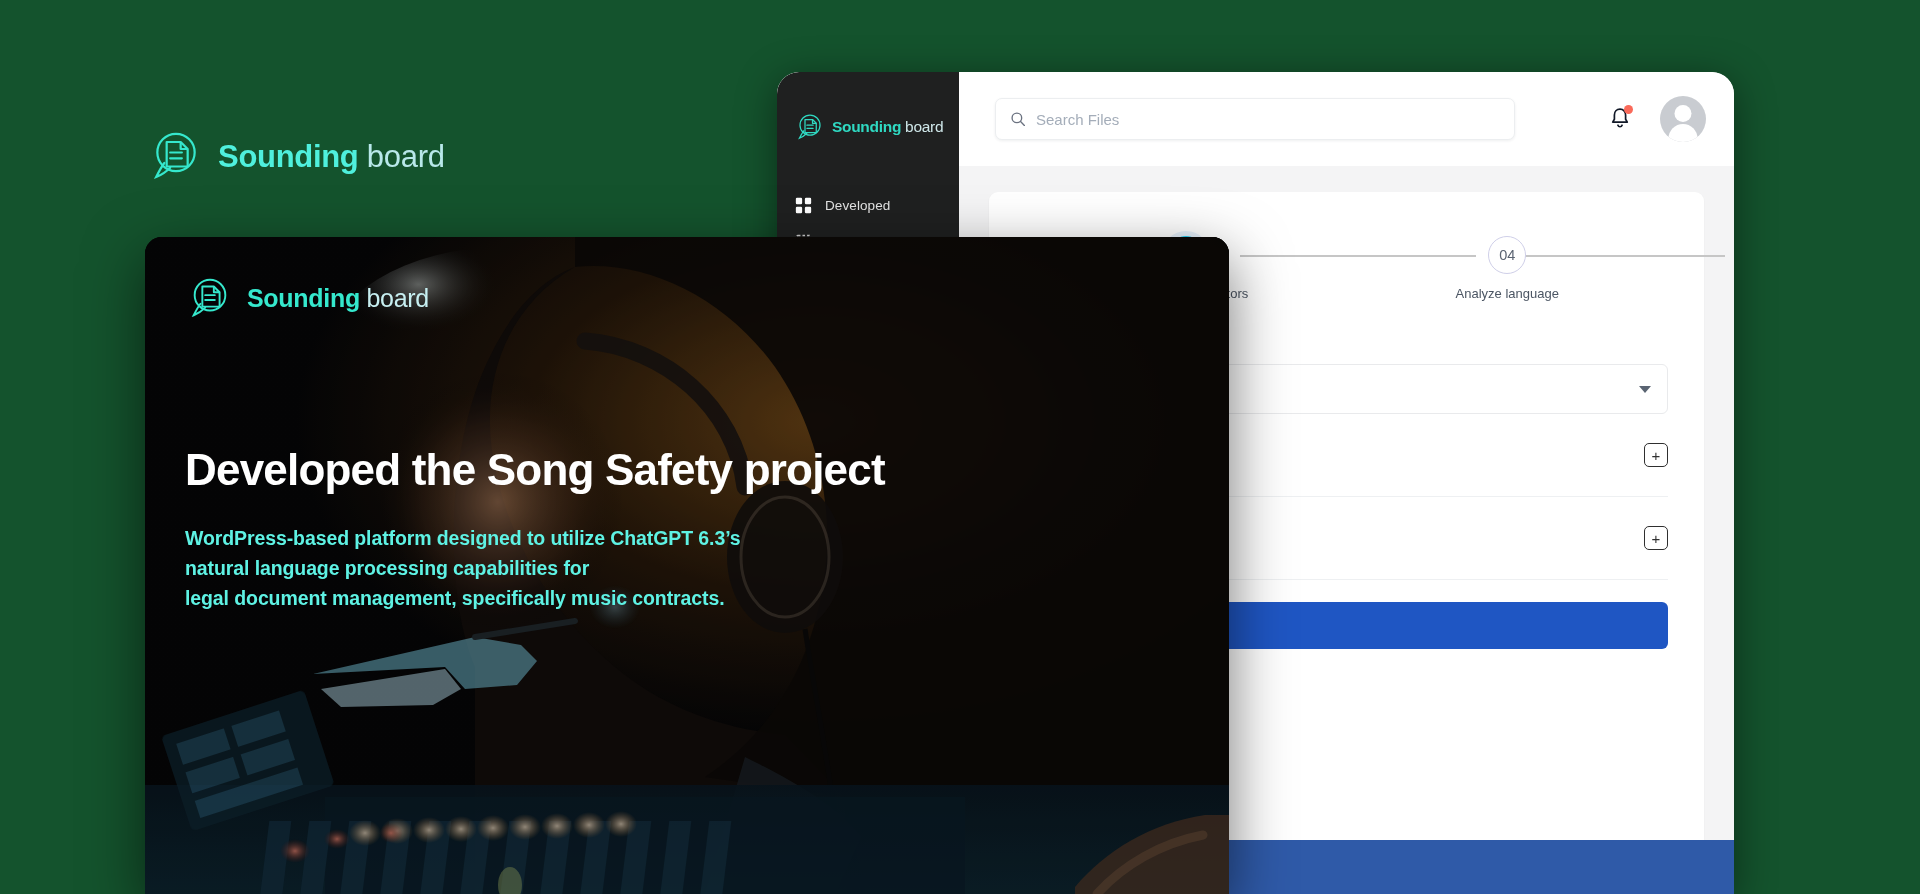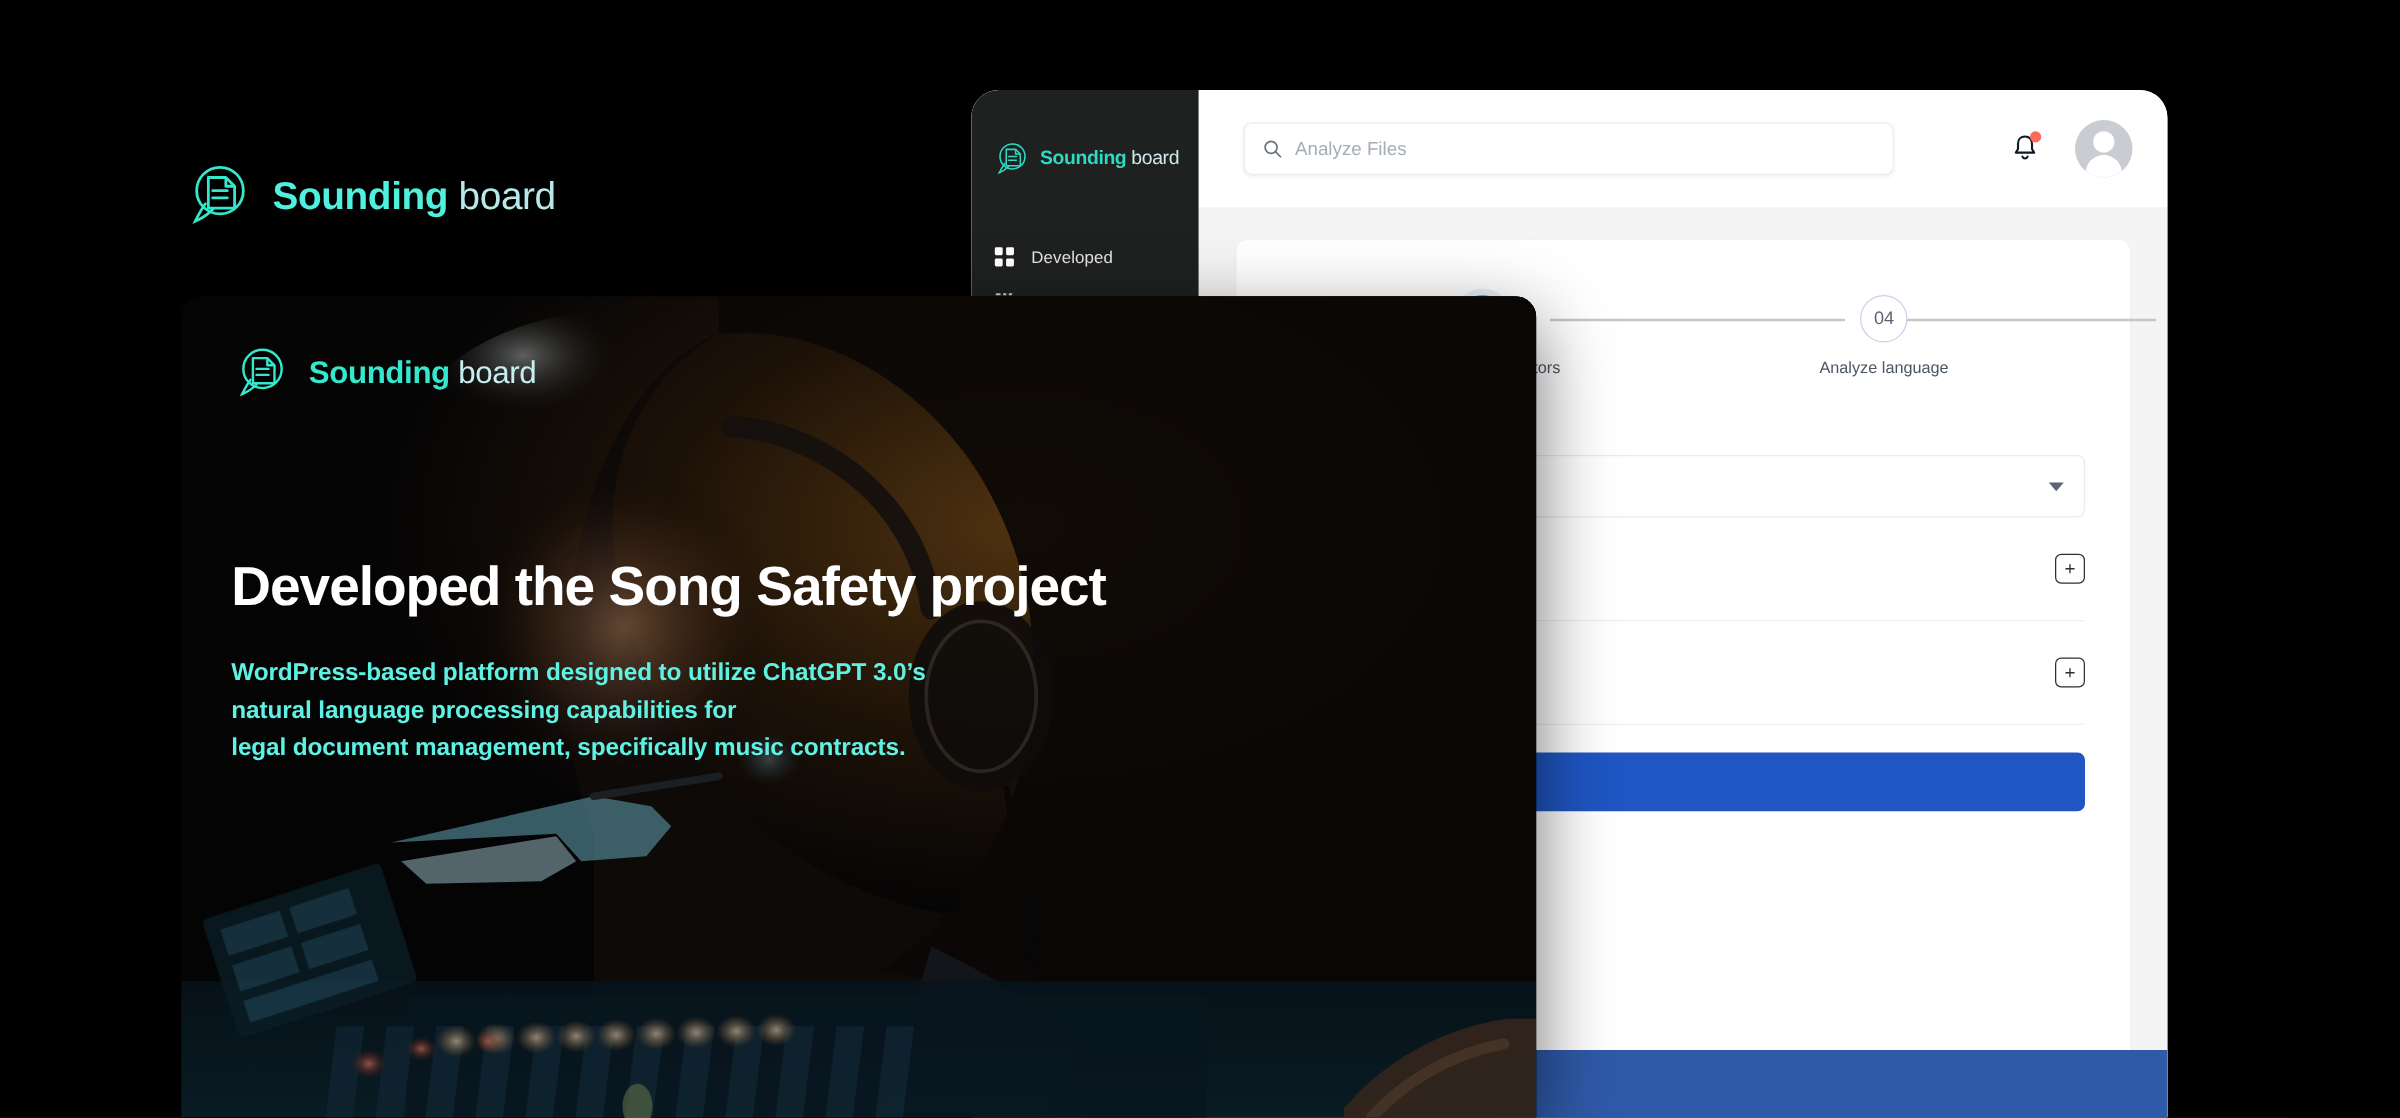--- a/index.html
+++ b/index.html
@@ -9,21 +9,21 @@
     height: 894px;
     overflow: hidden;
     background: #04202f;
     font-family: "Liberation Sans", sans-serif;
   }
 
   #stage {
     position: relative;
     width: 1920px;
     height: 894px;
-    background: #000000;
+    background: #14532d;
   }
 
   
   .brand {
     display: flex;
     align-items: center;
     gap: 14px;
   }
   .brand-mark { flex: 0 0 auto; display: block; }
   .brand-text {
@@ -385,21 +385,21 @@
         </div>
       </div>
     </div>
 
     <div class="dash-topbar">
       <div class="search-box">
         <svg width="16" height="16" viewBox="0 0 20 20">
           <circle cx="8.6" cy="8.6" r="6" fill="none" stroke="#6b7280" stroke-width="1.7"></circle>
           <line x1="13.2" y1="13.2" x2="18" y2="18" stroke="#6b7280" stroke-width="1.7" stroke-linecap="round"></line>
         </svg>
-        <span class="ph">Analyze Files</span>
+        <span class="ph">Search Files</span>
       </div>
 
       <div class="topbar-right">
         <div class="bell-wrap">
           <svg width="24" height="25" viewBox="0 0 24 25">
             <path d="M12 3.2 C8.6 3.2 6.4 5.6 6.4 9 v4.2 l-1.7 2.9 h14.6 l-1.7 -2.9 V9 C17.6 5.6 15.4 3.2 12 3.2 Z" fill="none" stroke="#111827" stroke-width="1.7" stroke-linejoin="round"></path>
             <path d="M9.9 19.2 a2.2 2.2 0 0 0 4.2 0" fill="none" stroke="#111827" stroke-width="1.7" stroke-linecap="round"></path>
           </svg>
           <span class="bell-dot"></span>
         </div>
@@ -603,20 +603,20 @@
       </svg>
       <div class="brand-text">
         <span class="b1">Sounding</span>
         <span class="b2">board</span>
       </div>
     </div>
 
     <div class="hero-copy">
       <div class="hero-title">Developed the Song Safety project</div>
       <div class="hero-sub">
-        <div>WordPress-based platform designed to utilize ChatGPT 3.0’s</div>
+        <div>WordPress-based platform designed to utilize ChatGPT 6.3’s</div>
         <div>natural language processing capabilities for</div>
         <div>legal document management, specifically music contracts.</div>
       </div>
     </div>
   </div>
 
 </div>
 
 </body></html>

